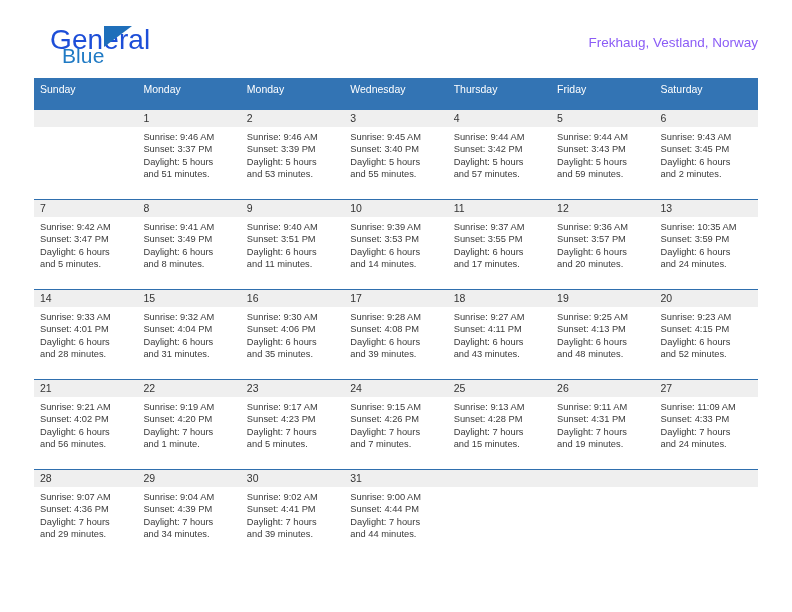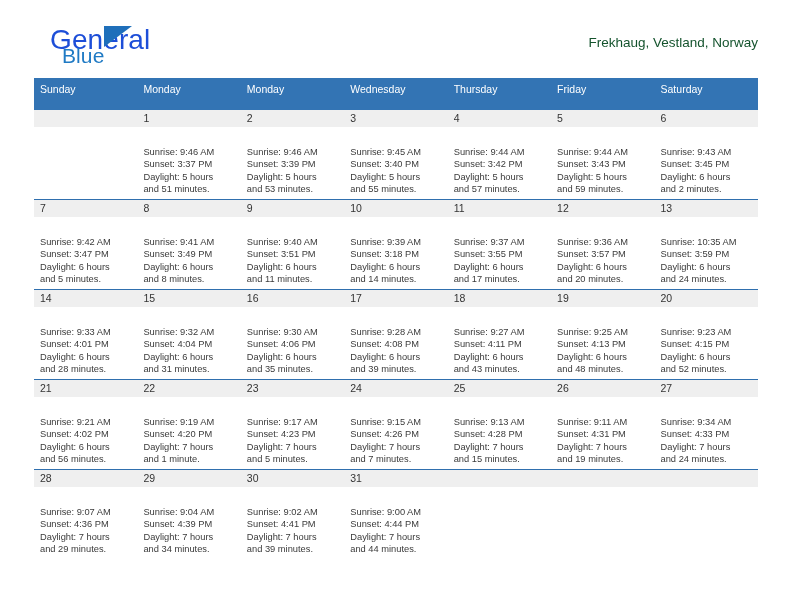--- a/index.html
+++ b/index.html
@@ -71,21 +71,21 @@
     padding-top: 0px;
   }
   .cal-title {
     font-size: 25px;
     color: #000000;
     line-height: 1.05;
     white-space: nowrap;
   }
   .cal-subtitle {
     font-size: 13.5px;
-    color: #14532d;
+    color: #8b5cf6;
     margin-top: 9px;
     white-space: nowrap;
   }
 
   
   .calendar {
     width: 724px;
     border-collapse: collapse;
     table-layout: fixed;
     margin-top: 6px;
@@ -125,21 +125,21 @@
     height: 17px;
     line-height: 17px;
     padding-left: 6px;
     box-sizing: border-box;
     overflow: hidden;
   }
   .cell.empty .daynum {
     background: #efefef;
   }
   .details {
-    padding: 19px 6px 0 6px;
+    padding: 4px 6px 0 6px;
     font-size: 9.3px;
     line-height: 12.4px;
     color: #3a3a3a;
   }
   .details div {
     white-space: nowrap;
     overflow: hidden;
   }
 </style>
 </head>
@@ -280,21 +280,21 @@
                 <div>Daylight: 6 hours</div>
                 <div>and 11 minutes.</div>
               </div>
             </div>
           </td>
           <td>
             <div class="cell">
               <div class="daynum">10</div>
               <div class="details">
                 <div>Sunrise: 9:39 AM</div>
-                <div>Sunset: 3:18 PM</div>
+                <div>Sunset: 3:53 PM</div>
                 <div>Daylight: 6 hours</div>
                 <div>and 14 minutes.</div>
               </div>
             </div>
           </td>
           <td>
             <div class="cell">
               <div class="daynum">11</div>
               <div class="details">
                 <div>Sunrise: 9:37 AM</div>
@@ -470,21 +470,21 @@
                 <div>Sunset: 4:31 PM</div>
                 <div>Daylight: 7 hours</div>
                 <div>and 19 minutes.</div>
               </div>
             </div>
           </td>
           <td>
             <div class="cell">
               <div class="daynum">27</div>
               <div class="details">
-                <div>Sunrise: 9:34 AM</div>
+                <div>Sunrise: 11:09 AM</div>
                 <div>Sunset: 4:33 PM</div>
                 <div>Daylight: 7 hours</div>
                 <div>and 24 minutes.</div>
               </div>
             </div>
           </td>
         </tr>
         <tr class="week-row">
           <td>
             <div class="cell">

